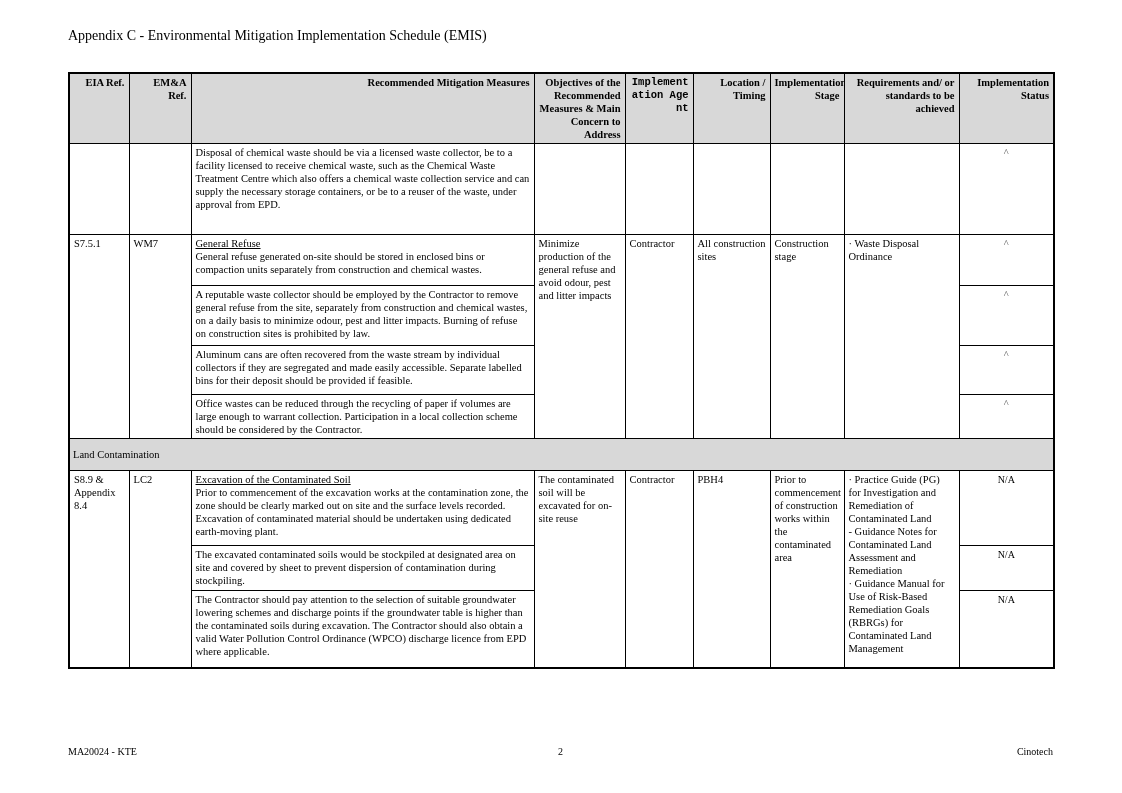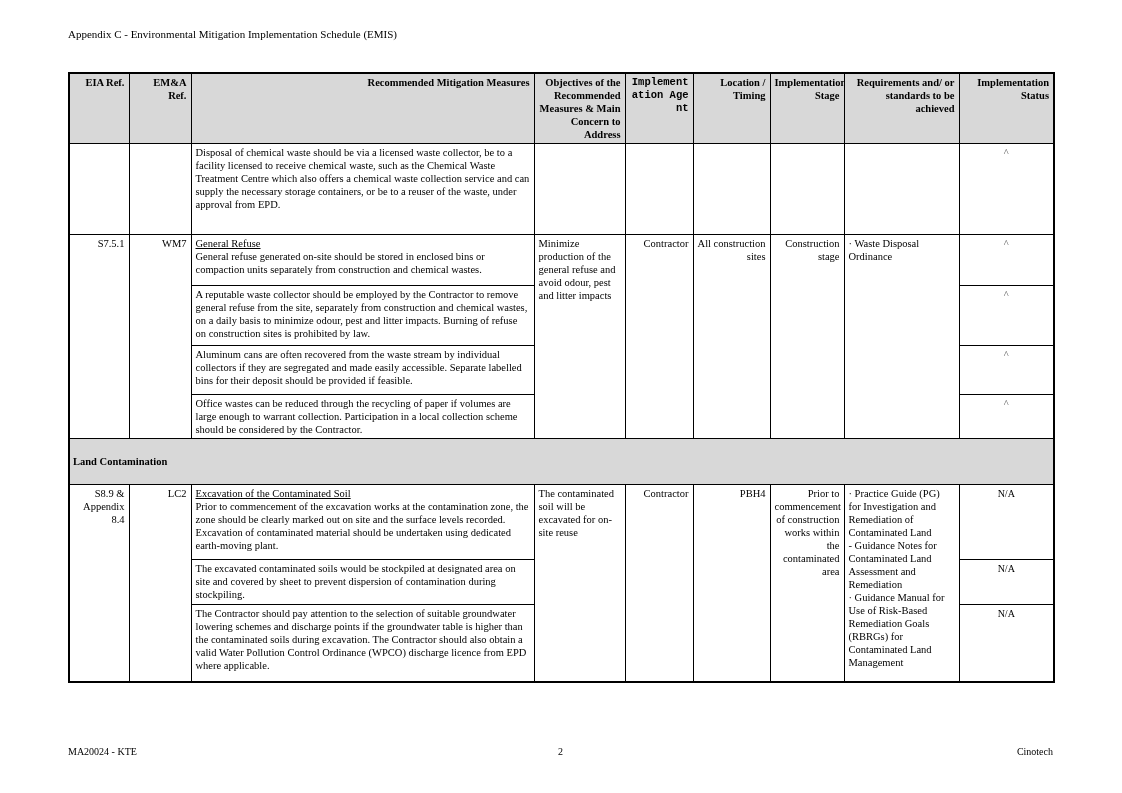--- a/index.html
+++ b/index.html
@@ -1,42 +1,42 @@
 <!DOCTYPE html>
 <html><head>
 <meta charset="utf-8">
 <style>
   html,body { margin:0; padding:0; }
   body {
     width:1122px; height:793px; background:#ffffff; position:relative;
     font-family:"Liberation Serif", serif; color:#000;
   }
   .page-title {
-    position:absolute; left:68px; top:28px; font-size:11px;
+    position:absolute; left:68px; top:28px; font-size:14px;
   }
   table.emis {
     position:absolute; left:68px; top:72px; width:985px;
     border-collapse:collapse; table-layout:fixed;
   }
   table.emis th, table.emis td {
     border:1px solid #000; vertical-align:top;
     font-size:10.5px; line-height:13px; padding:2px 4px; overflow:hidden;
   }
   table.emis { border:2px solid #000; }
   thead th {
     background:#d8d8d8; font-weight:bold; text-align:right; vertical-align:middle;
     padding:2px 2px; height:57px; border-bottom:2px solid #000;
   }
   th.break-word { word-break:break-all;font-family:Liberation Mono, monospace; }
-  td.center { text-align:right; }
+  td.center { text-align:left; }
   td.status-cell { text-align:center; font-size:9.5px; color:#555; padding-top:3px; }
   .measure-title { text-decoration:underline; display:block; }
   td.prelines { white-space:pre-line; }
   tr.section-row td {
-    background:#d8d8d8; font-weight:bold; padding:16px 3px; line-height:13px; height:13px;margin-left:35px;
+    background:#d8d8d8; font-weight:normal; padding:9px 3px; line-height:13px; height:13px;margin-left:35px;
   }
   .footer {
     position:absolute; left:68px; top:746px; width:985px;
     display:flex; justify-content:space-between; font-size:10px;
   }
   .footer span { display:inline-block; }
   .footer .f-center { position:absolute; left:0; right:0; text-align:center; }
 </style>
 </head>
 <body>

